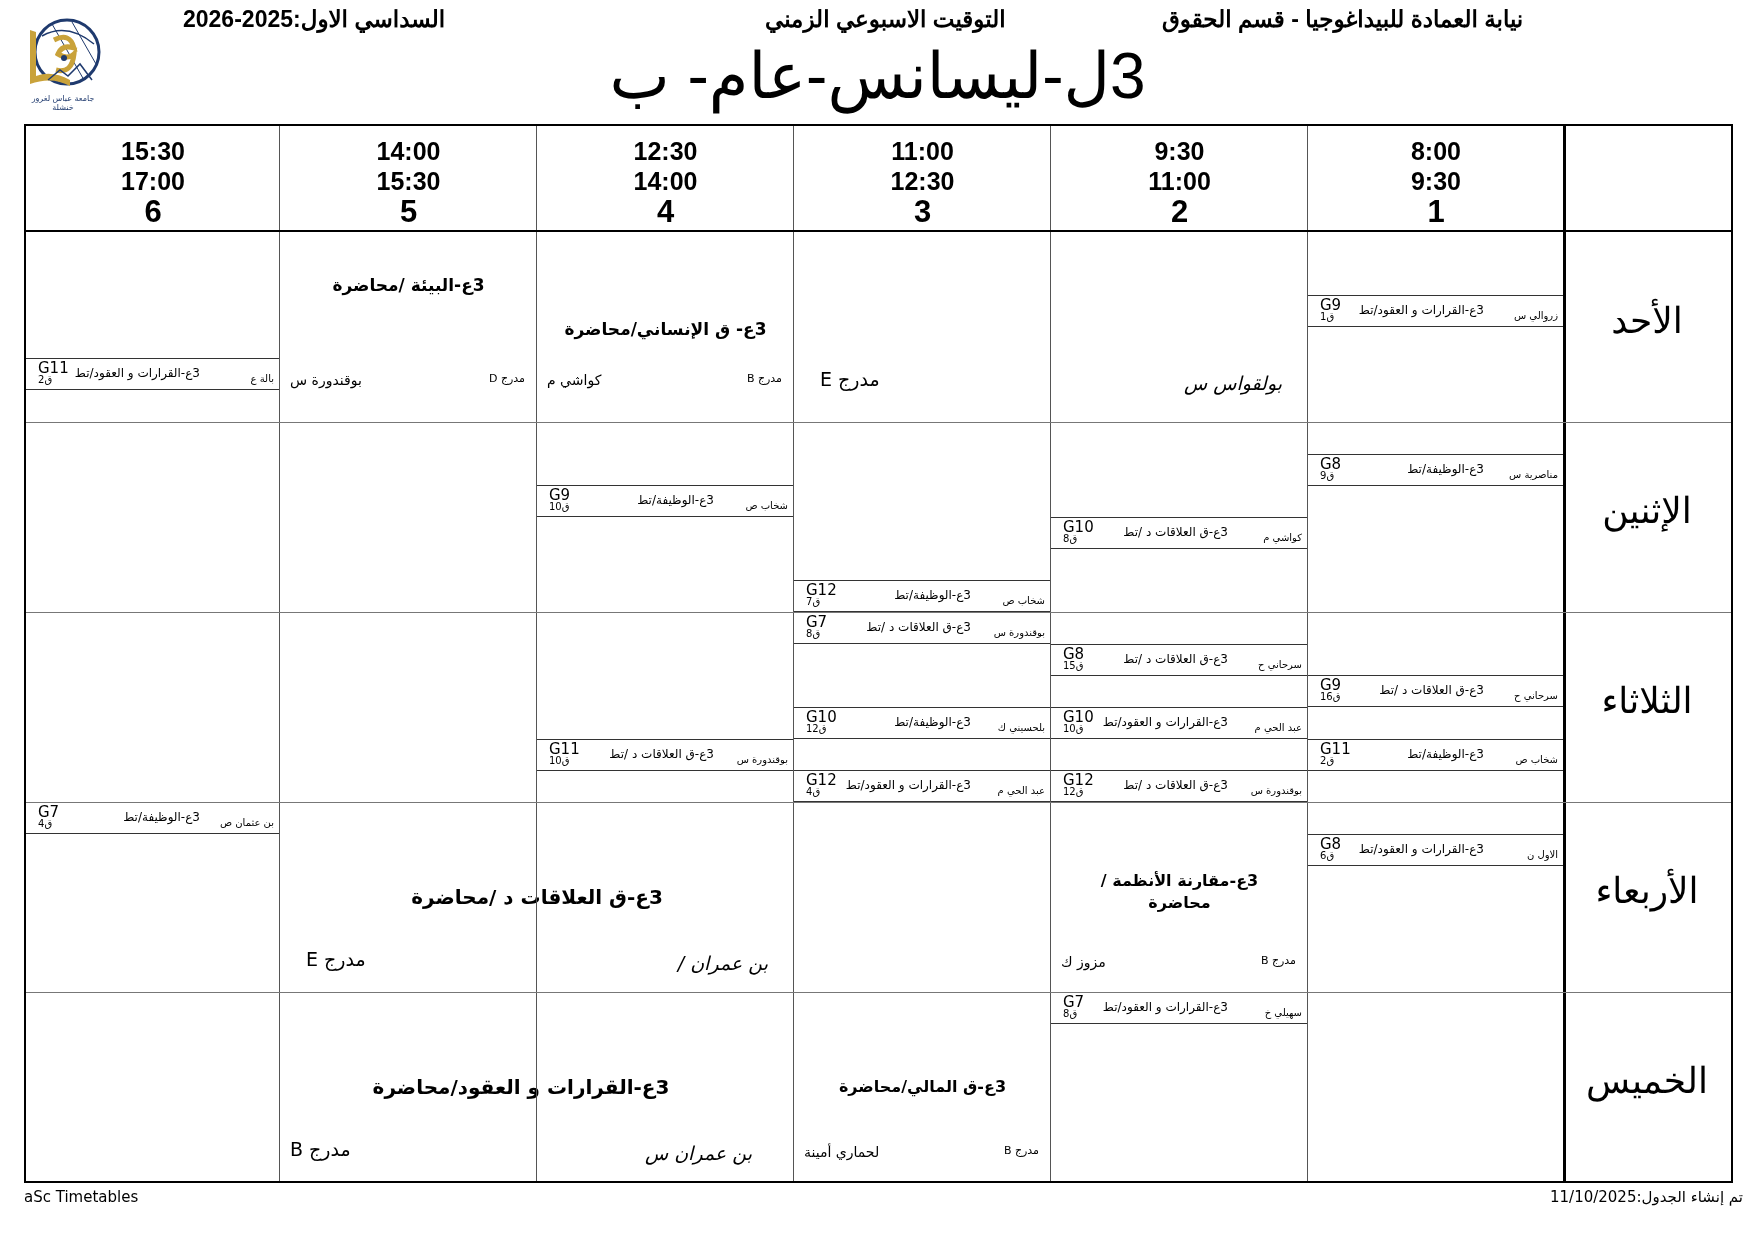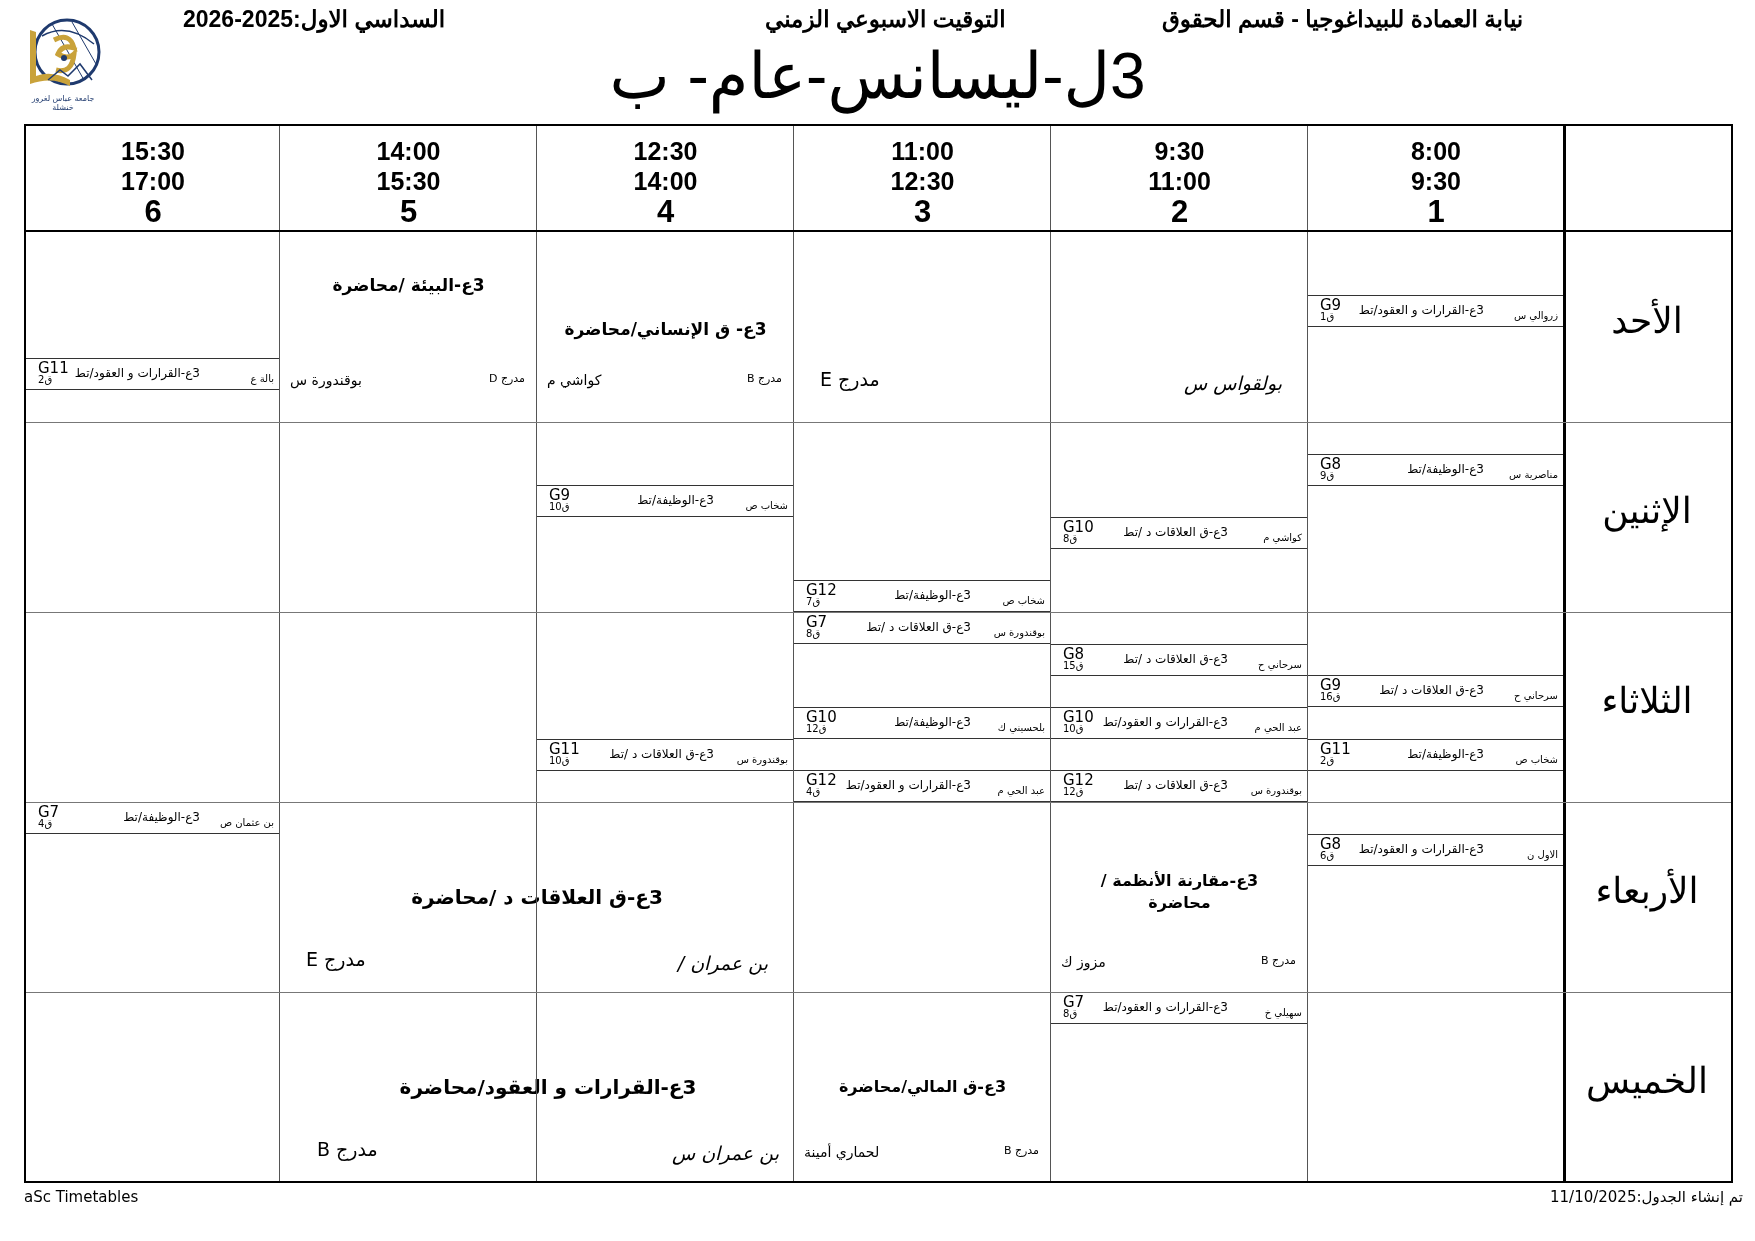--- a/index.html
+++ b/index.html
@@ -115,21 +115,21 @@
     <div class="teacher" style="top:150px;font-size:19px;">بن عمران /</div>
     <div class="room" style="top:146px;">مدرج E</div>
   </div>
 
   <div class="lecture" style="left:1025px;width:257px;top:676px;height:190px;">
     <div class="subj" style="top:68px;left:30px;right:30px;font-size:16px;line-height:22px;">3ع-مقارنة الأنظمة / محاضرة</div>
     <div class="teacher plain" style="top:152px;right:auto;left:10px;">مزوز ك</div>
     <div class="room small" style="top:152px;left:auto;right:12px;">مدرج B</div>
   </div>
 
-  <div class="lecture" style="left:265px;width:514px;top:866px;height:191px;">
+  <div class="lecture" style="left:238px;width:514px;top:866px;height:191px;">
     <div class="subj" style="top:82px;font-size:20px;">3ع-القرارات و العقود/محاضرة</div>
     <div class="teacher" style="top:150px;font-size:19px;">بن عمران س</div>
     <div class="room" style="top:146px;">مدرج B</div>
   </div>
 
   <div class="lecture" style="left:768px;width:257px;top:866px;height:191px;">
     <div class="subj" style="top:82px;font-size:16px;">3ع-ق المالي/محاضرة</div>
     <div class="teacher plain" style="top:152px;right:auto;left:10px;">لحماري أمينة</div>
     <div class="room small" style="top:152px;left:auto;right:12px;">مدرج B</div>
   </div>

